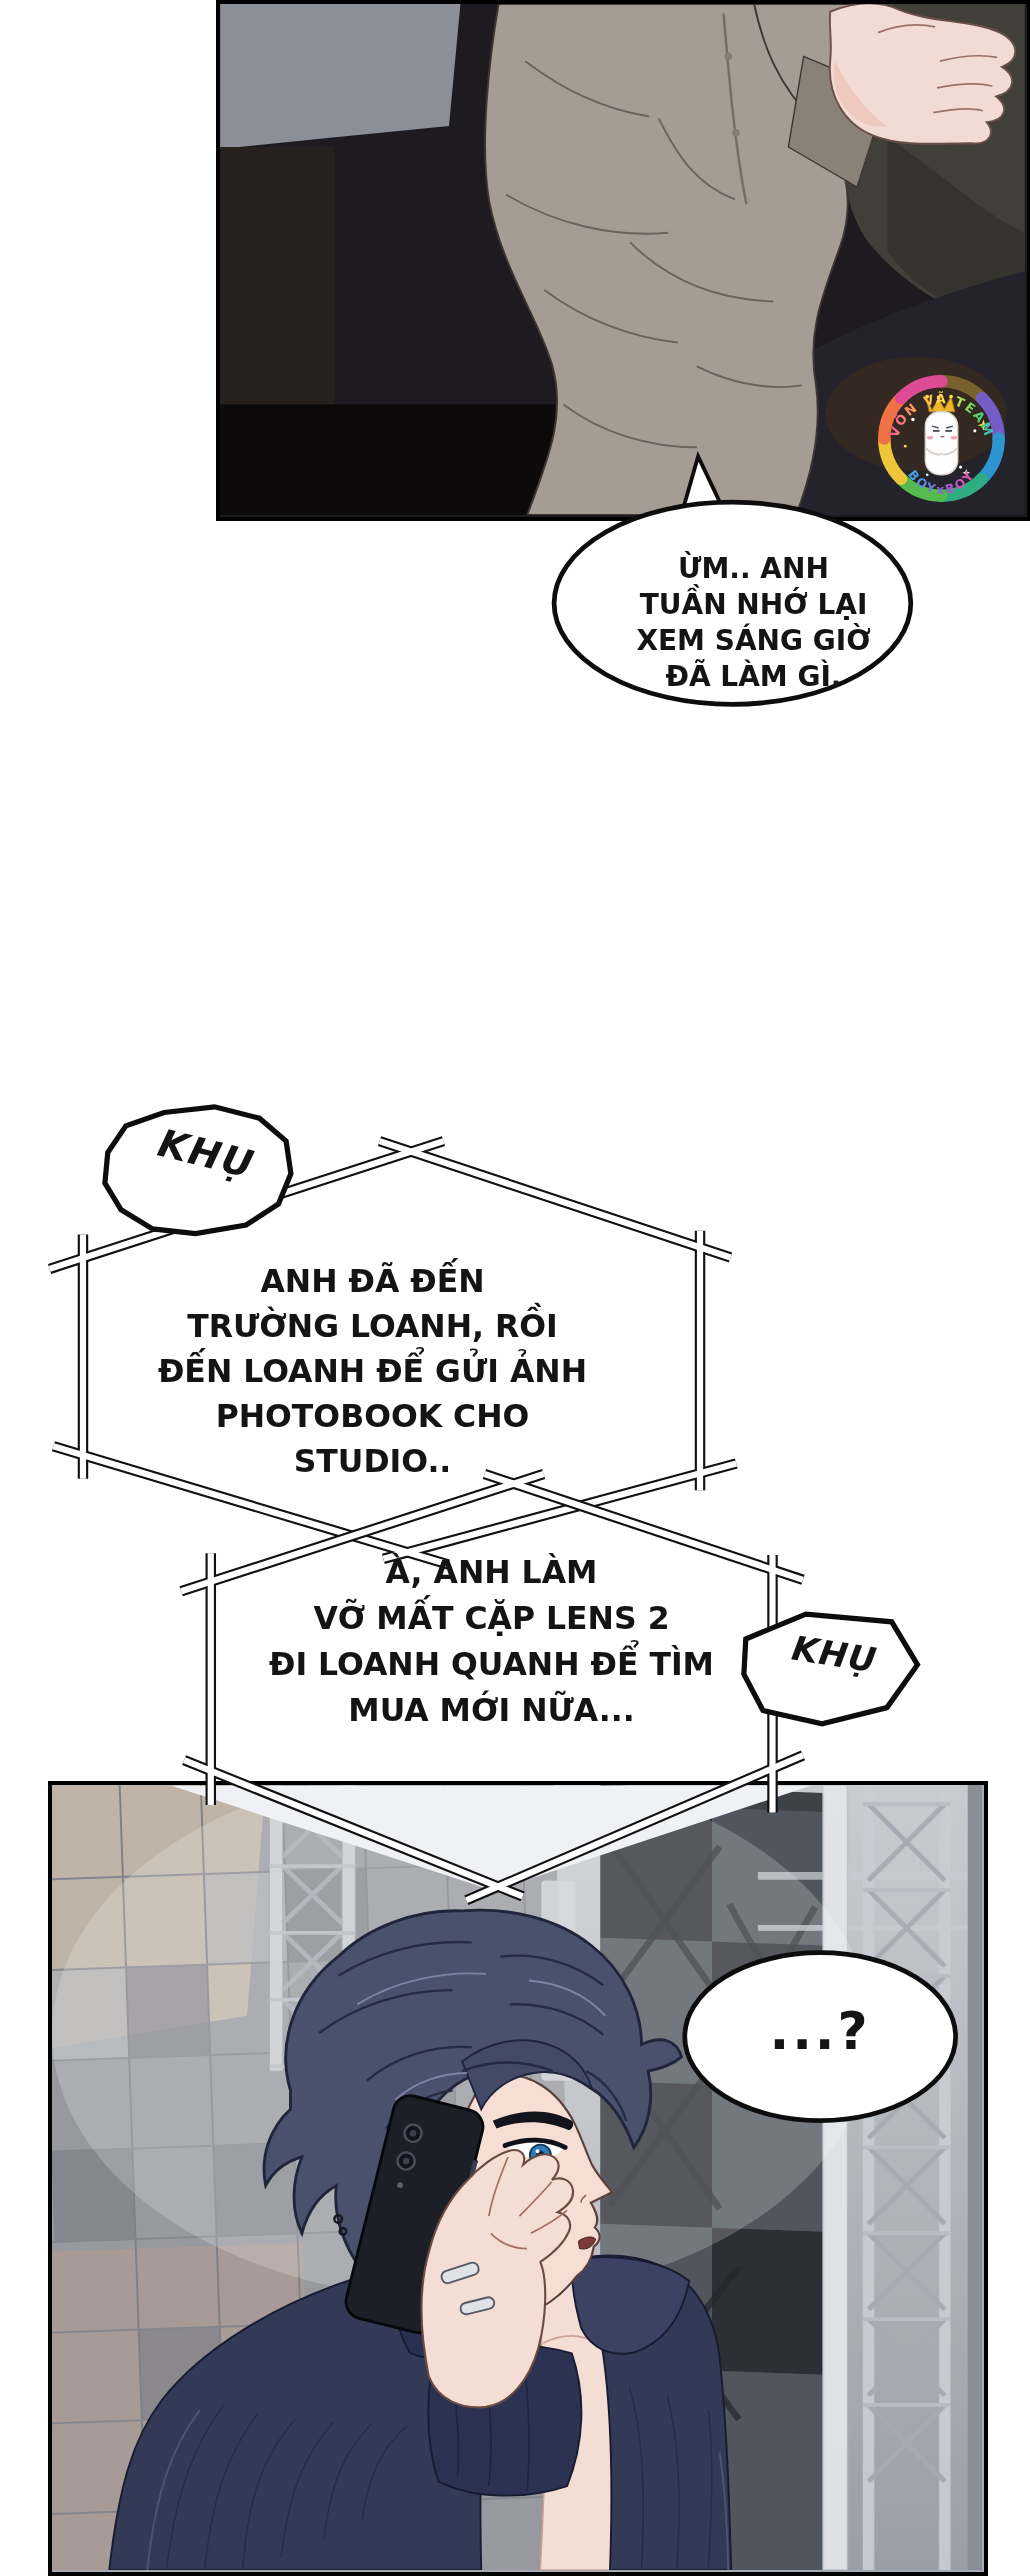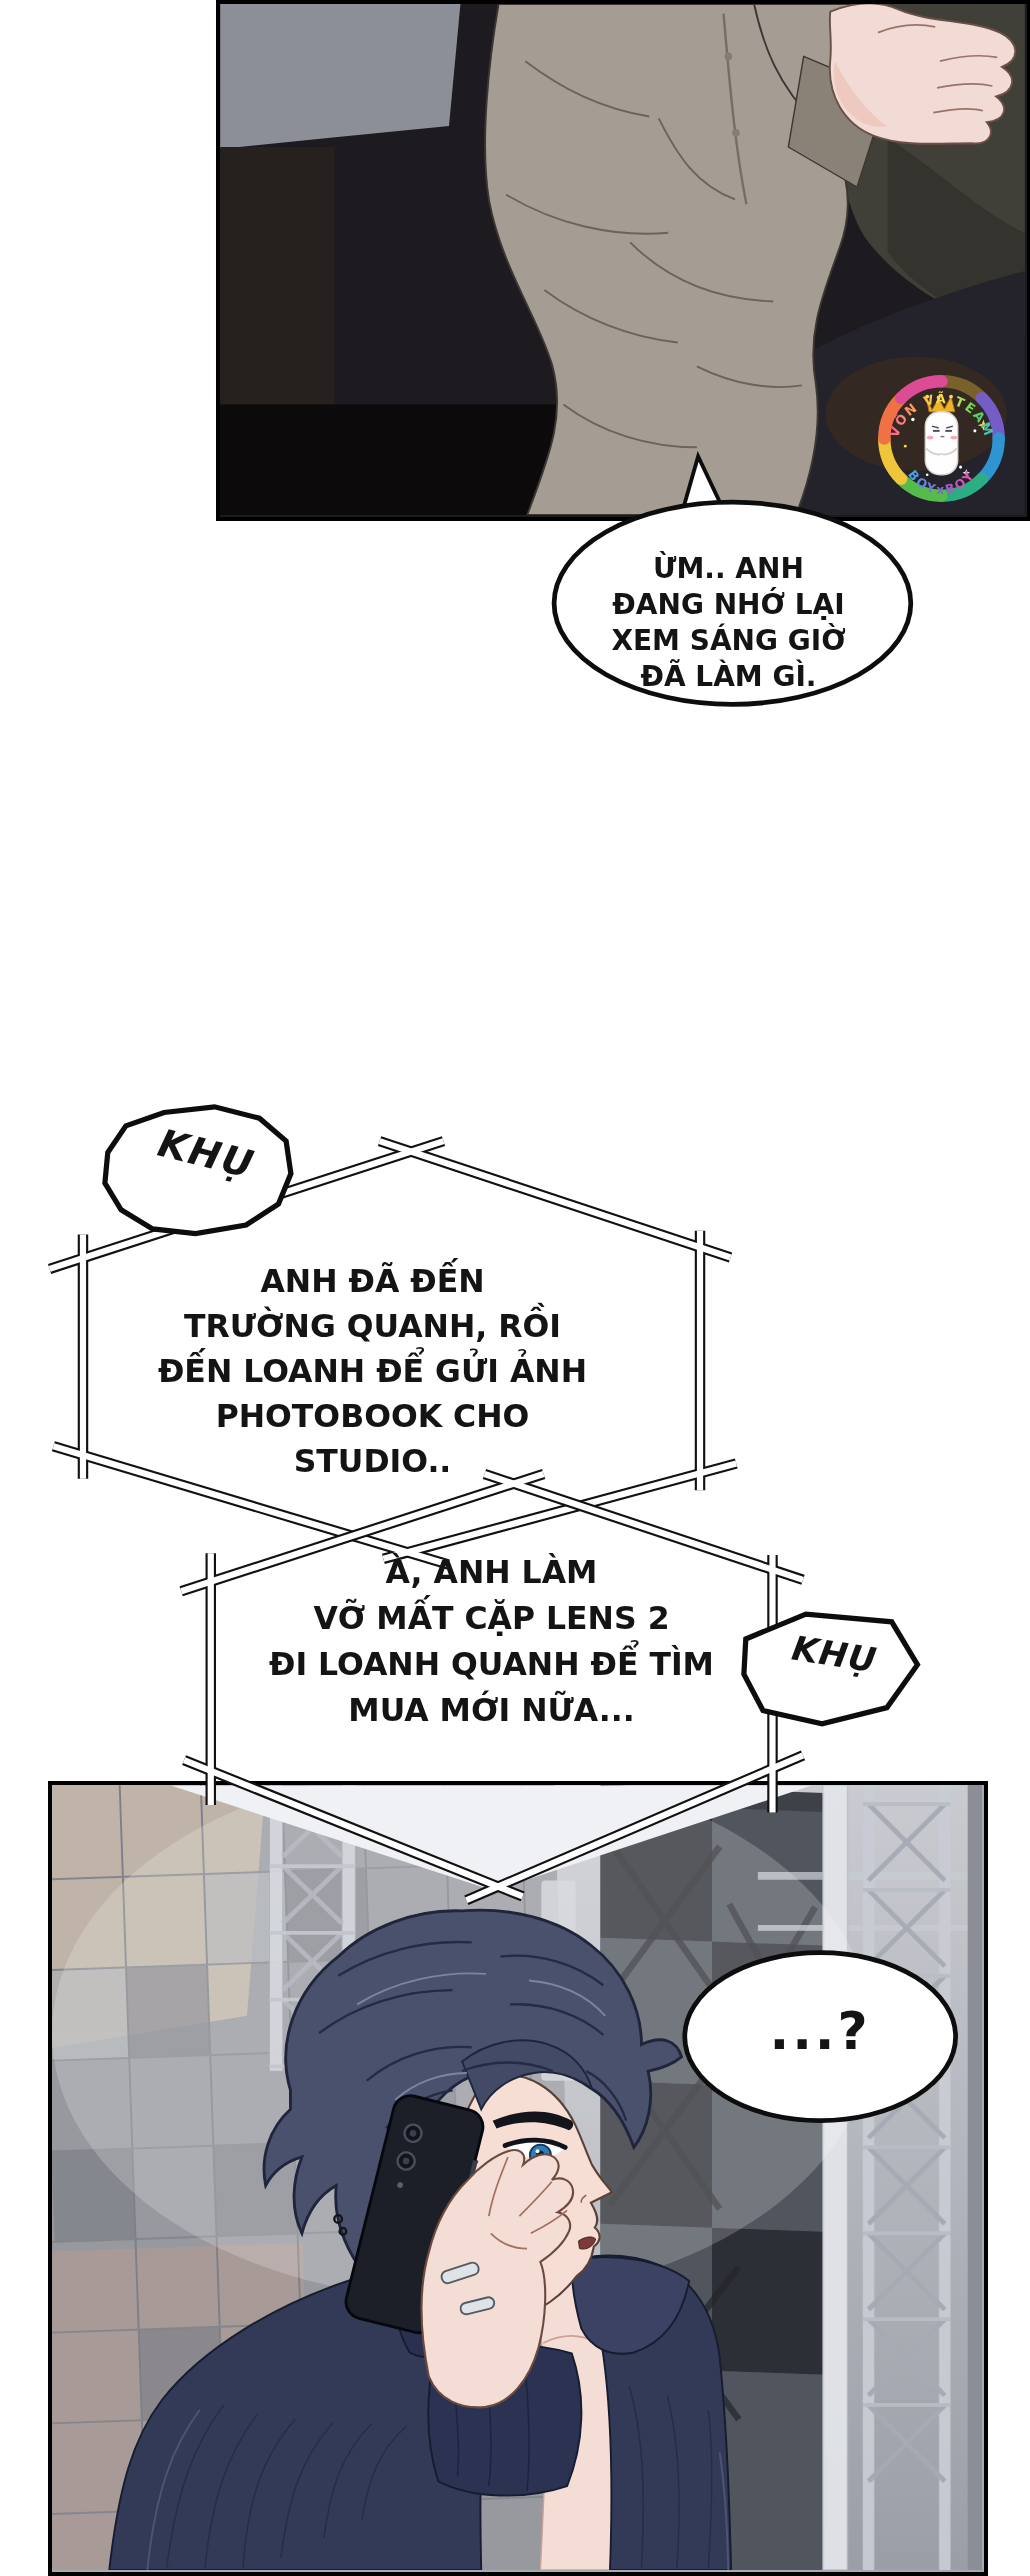--- a/index.html
+++ b/index.html
@@ -4,21 +4,21 @@
 <style>
   html,body{margin:0;padding:0;background:#fff;}
   .page{position:relative;width:1030px;height:2576px;background:#fff;overflow:hidden;
         font-family:"DejaVu Sans","Liberation Sans",sans-serif;}
   .panel{position:absolute;border:4.8px solid #000;box-sizing:border-box;overflow:hidden;}
   #panel-top{left:216px;top:0;width:815px;height:521px;background:#1e1b20;}
   #panel-bottom{left:48px;top:1781px;width:940px;height:795px;background:#a7aab2;}
   svg{display:block;}
   .overlay{position:absolute;left:0;top:0;pointer-events:none;}
   .ctext{position:absolute;color:#141414;font-weight:700;text-align:center;line-height:1;}
-  .b1text{left:551px;top:551px;width:355px;font-size:28px;line-height:36px;}
+  .b1text{left:576px;top:551px;width:355px;font-size:28px;line-height:36px;}
   .hex1text{left:88px;top:1259px;width:569px;font-size:31.5px;line-height:45px;}
   .hex2text{left:207px;top:1549px;width:569px;font-size:31.5px;line-height:46px;text-align:center;}
   .khu1{left:130px;top:1135px;width:153px;font-size:38px;font-style:italic;letter-spacing:1.9px;transform:rotate(14deg);}
   .khu2{left:763px;top:1637px;width:143px;font-size:34px;font-style:italic;letter-spacing:1px;transform:rotate(9deg);}
   .b3text{left:739px;top:2005px;width:162px;font-size:52px;letter-spacing:2.9px;}
   .wm{position:absolute;left:650px;top:363px;width:143px;height:143px;}
 </style>
 </head>
 <body>
 
@@ -403,30 +403,30 @@
     </g>
 
     <polygon points="113,1208 132,1180 172,1166 225,1160 272,1172 300,1196 305,1230 292,1262 258,1284 205,1293 160,1288 127,1268 110,1240" fill="#ffffff" stroke="#0d0d0d" stroke-width="5.5"></polygon>
     <polygon points="782,1718 845,1692 935,1700 962,1745 930,1790 862,1807 800,1793 780,1755" fill="#ffffff" stroke="#0d0d0d" stroke-width="5.5"></polygon>
 
     <ellipse cx="860" cy="2135" rx="142" ry="88" fill="#ffffff" stroke="#0d0d0d" stroke-width="5"></ellipse>
   </svg>
 
   <div class="ctext b1text">
     <div>ỪM.. ANH</div>
-    <div>ĐANG NHỚ LẠI</div>
+    <div>TUẦN NHỚ LẠI</div>
     <div>XEM SÁNG GIỜ</div>
     <div>ĐÃ LÀM GÌ.</div>
   </div>
 
   <div class="ctext khu1">KHỤ</div>
 
   <div class="ctext hex1text">
     <div>ANH ĐÃ ĐẾN</div>
-    <div>TRƯỜNG QUANH, RỒI</div>
+    <div>TRƯỜNG LOANH, RỒI</div>
     <div>ĐẾN LOANH ĐỂ GỬI ẢNH</div>
     <div>PHOTOBOOK CHO</div>
     <div>STUDIO..</div>
   </div>
 
   <div class="ctext hex2text">
     <div>À, ANH LÀM</div>
     <div>VỠ MẤT CẶP LENS 2</div>
     <div>ĐI LOANH QUANH ĐỂ TÌM</div>
     <div>MUA MỚI NỮA...</div>

